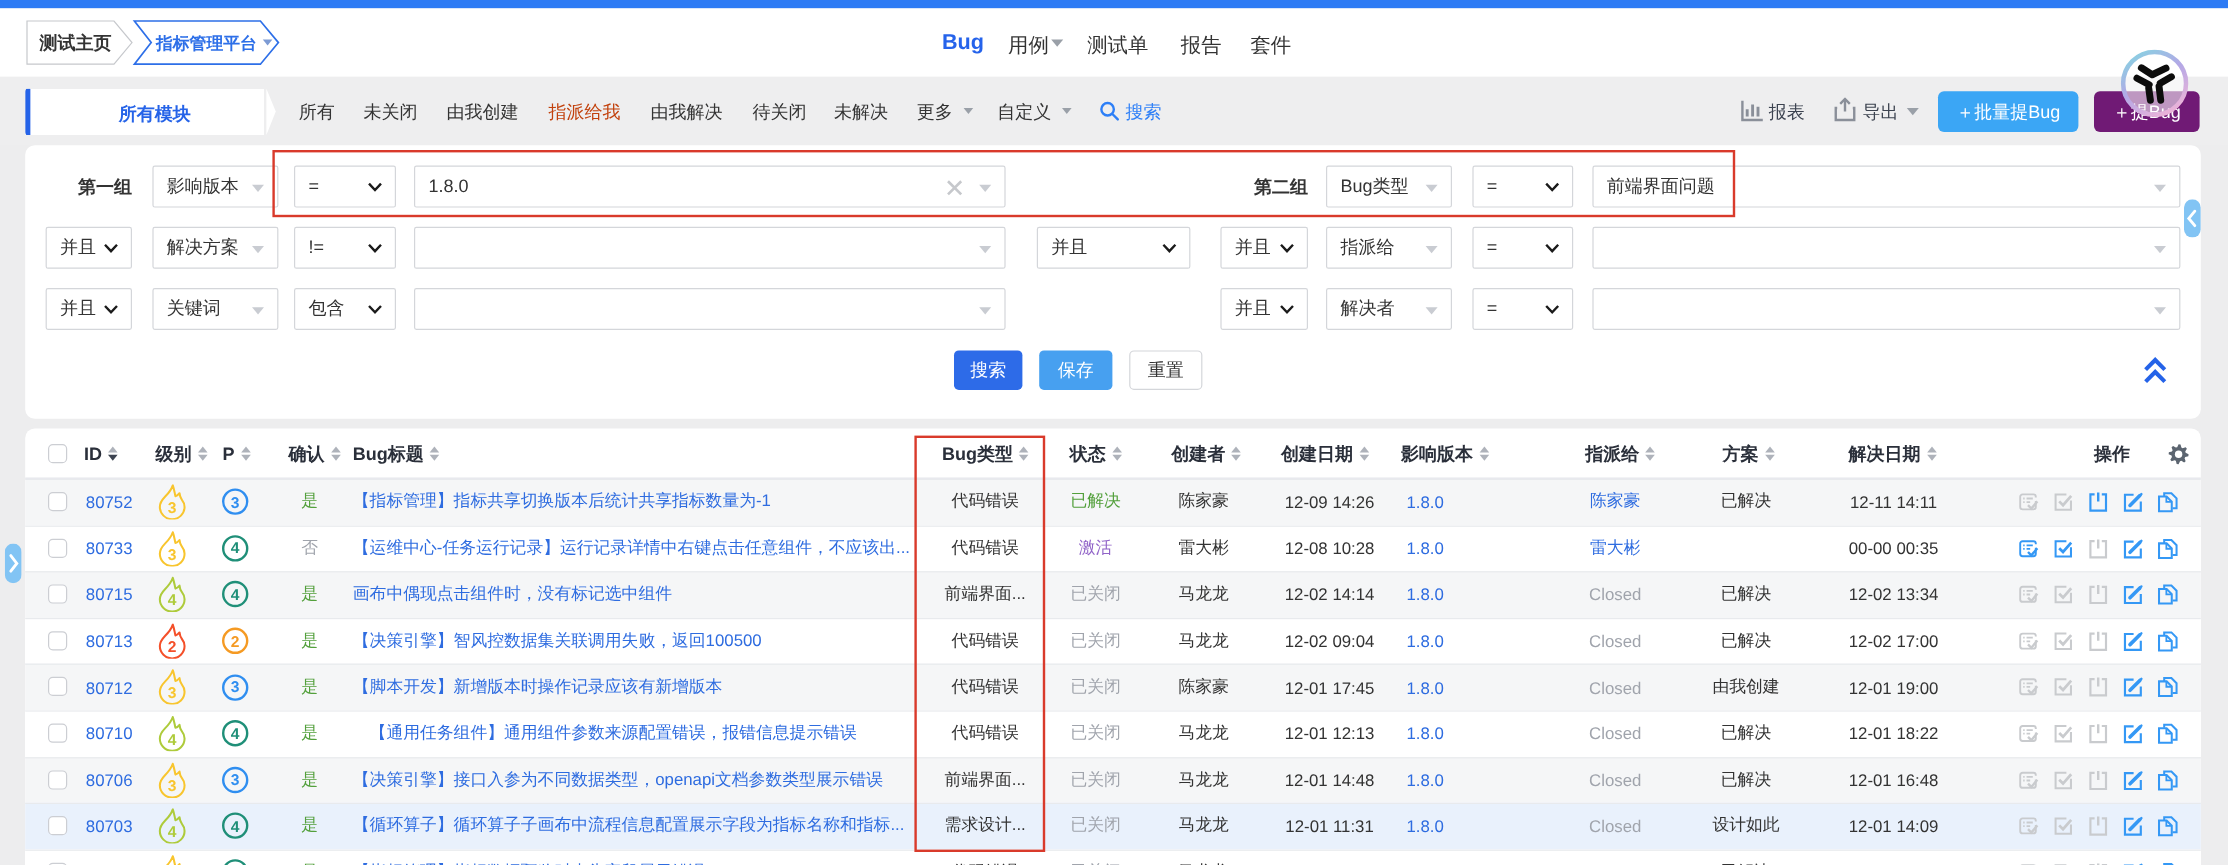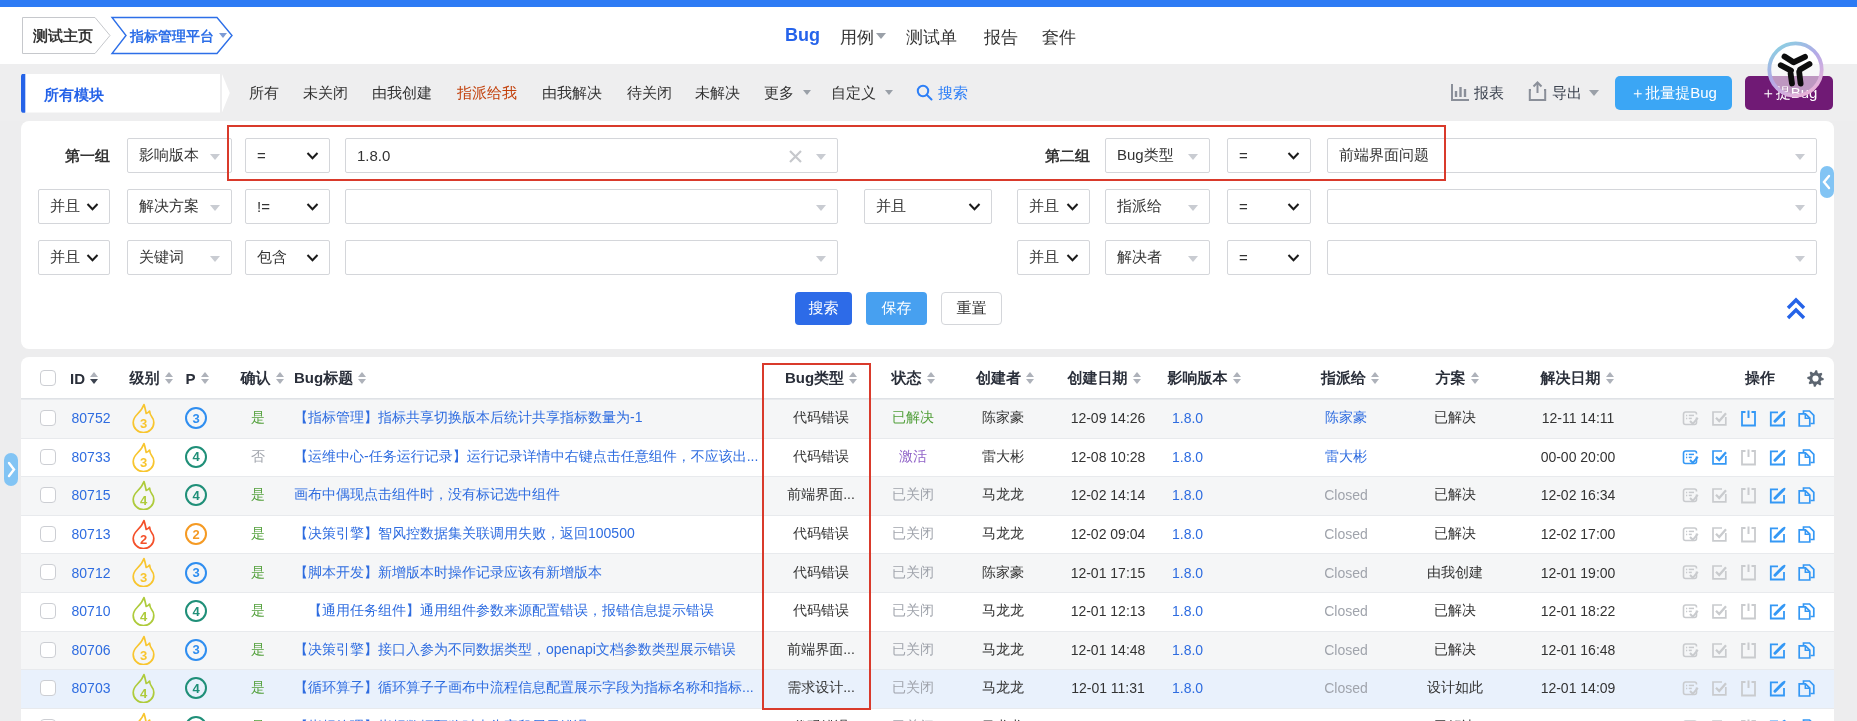--- a/index.html
+++ b/index.html
@@ -38,21 +38,21 @@
 <div class="a" style="left:906px;top:26px;font-size:17px;color:#333">测试单</div>
 <div class="a" style="left:984px;top:26px;font-size:17px;color:#333">报告</div>
 <div class="a" style="left:1042px;top:26px;font-size:17px;color:#333">套件</div>
 <div class="a" style="left:876px;top:33px;width:0;height:0;border-left:5px solid transparent;border-right:5px solid transparent;border-top:6px solid #9aa0a8"></div>
 <svg class="a" style="left:21px;top:74px" width="212" height="39" viewBox="0 0 212 39">
 <rect x="3" y="0" width="196" height="38.5" fill="#fff"></rect>
 <path d="M4,0 h-1.5 a2.5,2.5 0 0 0 -2.5,2.5 v33.5 a2.5,2.5 0 0 0 2.5,2.5 h1.5 Z" fill="#2563e8"></path>
 <rect x="0.8" y="0" width="3.5" height="38.5" fill="#2563e8"></rect>
 <path d="M201,0 L208.8,19 L201,38.5 Z" fill="#fff"></path>
 </svg>
-<div class="a" style="left:44px;top:86px;width:170px;text-align:left;font-size:15px;font-weight:bold;color:#2563e8">所有模块</div>
+<div class="a" style="left:44px;top:86px;width:170px;text-align:center;font-size:15px;font-weight:bold;color:#2563e8">所有模块</div>
 <div class="a" style="left:249px;top:84px;font-size:15px;color:#333">所有</div>
 <div class="a" style="left:303px;top:84px;font-size:15px;color:#333">未关闭</div>
 <div class="a" style="left:372px;top:84px;font-size:15px;color:#333">由我创建</div>
 <div class="a" style="left:457px;top:84px;font-size:15px;color:#c2410c">指派给我</div>
 <div class="a" style="left:542px;top:84px;font-size:15px;color:#333">由我解决</div>
 <div class="a" style="left:627px;top:84px;font-size:15px;color:#333">待关闭</div>
 <div class="a" style="left:695px;top:84px;font-size:15px;color:#333">未解决</div>
 <div class="a" style="left:764px;top:84px;font-size:15px;color:#333">更多</div>
 <div class="a" style="left:831px;top:84px;font-size:15px;color:#333">自定义</div>
 <div class="a" style="left:803px;top:90px;width:0;height:0;border-left:4.5px solid transparent;border-right:4.5px solid transparent;border-top:5.5px solid #9aa0a8"></div>
@@ -288,21 +288,21 @@
     <span class="pcir" style="color:#1f8f78;border-color:#1f8f78">4</span>
   </div>
 <div class="a cell gray ct" style="left:158.0px;top:437.6px;width:200px;height:38.6px;">否</div>
 <div class="a cell blue" style="left:294px;top:437.6px;height:38.6px;display:flex;align-items:center;white-space:nowrap">【运维中心-任务运行记录】运行记录详情中右键点击任意组件，不应该出...</div>
 <div class="a cell dark ct" style="left:721.0px;top:437.6px;width:200px;height:38.6px;">代码错误</div>
 <div class="a cell purple ct" style="left:813.0px;top:437.6px;width:200px;height:38.6px;">激活</div>
 <div class="a cell dark ct" style="left:903.0px;top:437.6px;width:200px;height:38.6px;">雷大彬</div>
 <div class="a cell dark ct" style="left:1008.0px;top:437.6px;width:200px;height:38.6px;">12-08 10:28</div>
 <div class="a cell blue" style="left:1172px;top:437.6px;height:38.6px;display:flex;align-items:center">1.8.0</div>
 <div class="a cell blue ct" style="left:1246.0px;top:437.6px;width:200px;height:38.6px;">雷大彬</div>
-<div class="a cell dark ct" style="left:1478.0px;top:437.6px;width:200px;height:38.6px;">00-00 20:00</div>
+<div class="a cell dark ct" style="left:1478.0px;top:437.6px;width:200px;height:38.6px;">00-00 00:35</div>
 <div class="a" style="left:1681px;top:447.6px"><svg width="19" height="19" viewBox="0 0 19 19">
       <g fill="none" stroke="#3498f5">
 <path d="M15.5,8.5 V13.5 a2,2 0 0 1 -2,2 H4.5 a2,2 0 0 1 -2,-2 V5 a2,2 0 0 1 2,-2 H13.5 a2,2 0 0 1 2,2 V5.5" stroke-width="1.6"></path>
 <line x1="5" y1="6.4" x2="6.2" y2="6.4" stroke-width="1.5"></line>
         <line x1="7.8" y1="6.4" x2="13" y2="6.4" stroke-width="1.5"></line>
 <line x1="5" y1="9.4" x2="6.2" y2="9.4" stroke-width="1.5"></line>
         <line x1="7.8" y1="9.4" x2="10.8" y2="9.4" stroke-width="1.5"></line>
 <path d="M9,12 L11.8,14.8 L16.8,8.8" stroke-width="2"></path>
       </g>
     </svg></div>
@@ -348,21 +348,21 @@
   </div>
 <div class="a cell green ct" style="left:158.0px;top:476.2px;width:200px;height:38.6px;">是</div>
 <div class="a cell blue" style="left:294px;top:476.2px;height:38.6px;display:flex;align-items:center;white-space:nowrap">画布中偶现点击组件时，没有标记选中组件</div>
 <div class="a cell dark ct" style="left:721.0px;top:476.2px;width:200px;height:38.6px;">前端界面...</div>
 <div class="a cell gray ct" style="left:813.0px;top:476.2px;width:200px;height:38.6px;">已关闭</div>
 <div class="a cell dark ct" style="left:903.0px;top:476.2px;width:200px;height:38.6px;">马龙龙</div>
 <div class="a cell dark ct" style="left:1008.0px;top:476.2px;width:200px;height:38.6px;">12-02 14:14</div>
 <div class="a cell blue" style="left:1172px;top:476.2px;height:38.6px;display:flex;align-items:center">1.8.0</div>
 <div class="a cell gray ct" style="left:1246.0px;top:476.2px;width:200px;height:38.6px;">Closed</div>
 <div class="a cell dark ct" style="left:1355.0px;top:476.2px;width:200px;height:38.6px;">已解决</div>
-<div class="a cell dark ct" style="left:1478.0px;top:476.2px;width:200px;height:38.6px;">12-02 16:34</div>
+<div class="a cell dark ct" style="left:1478.0px;top:476.2px;width:200px;height:38.6px;">12-02 13:34</div>
 <div class="a" style="left:1681px;top:486.2px"><svg width="19" height="19" viewBox="0 0 19 19">
       <g fill="none" stroke="#c9cbce">
 <path d="M15.5,8.5 V13.5 a2,2 0 0 1 -2,2 H4.5 a2,2 0 0 1 -2,-2 V5 a2,2 0 0 1 2,-2 H13.5 a2,2 0 0 1 2,2 V5.5" stroke-width="1.6"></path>
 <line x1="5" y1="6.4" x2="6.2" y2="6.4" stroke-width="1.5"></line>
         <line x1="7.8" y1="6.4" x2="13" y2="6.4" stroke-width="1.5"></line>
 <line x1="5" y1="9.4" x2="6.2" y2="9.4" stroke-width="1.5"></line>
         <line x1="7.8" y1="9.4" x2="10.8" y2="9.4" stroke-width="1.5"></line>
 <path d="M9,12 L11.8,14.8 L16.8,8.8" stroke-width="2"></path>
       </g>
     </svg></div>
@@ -464,21 +464,21 @@
     </svg>
   </div>
 <div class="a ct" style="left:174px;top:553.4px;width:44px;height:38.6px">
     <span class="pcir" style="color:#2f8ef0;border-color:#2f8ef0">3</span>
   </div>
 <div class="a cell green ct" style="left:158.0px;top:553.4px;width:200px;height:38.6px;">是</div>
 <div class="a cell blue" style="left:294px;top:553.4px;height:38.6px;display:flex;align-items:center;white-space:nowrap">【脚本开发】新增版本时操作记录应该有新增版本</div>
 <div class="a cell dark ct" style="left:721.0px;top:553.4px;width:200px;height:38.6px;">代码错误</div>
 <div class="a cell gray ct" style="left:813.0px;top:553.4px;width:200px;height:38.6px;">已关闭</div>
 <div class="a cell dark ct" style="left:903.0px;top:553.4px;width:200px;height:38.6px;">陈家豪</div>
-<div class="a cell dark ct" style="left:1008.0px;top:553.4px;width:200px;height:38.6px;">12-01 17:15</div>
+<div class="a cell dark ct" style="left:1008.0px;top:553.4px;width:200px;height:38.6px;">12-01 17:45</div>
 <div class="a cell blue" style="left:1172px;top:553.4px;height:38.6px;display:flex;align-items:center">1.8.0</div>
 <div class="a cell gray ct" style="left:1246.0px;top:553.4px;width:200px;height:38.6px;">Closed</div>
 <div class="a cell dark ct" style="left:1355.0px;top:553.4px;width:200px;height:38.6px;">由我创建</div>
 <div class="a cell dark ct" style="left:1478.0px;top:553.4px;width:200px;height:38.6px;">12-01 19:00</div>
 <div class="a" style="left:1681px;top:563.4px"><svg width="19" height="19" viewBox="0 0 19 19">
       <g fill="none" stroke="#c9cbce">
 <path d="M15.5,8.5 V13.5 a2,2 0 0 1 -2,2 H4.5 a2,2 0 0 1 -2,-2 V5 a2,2 0 0 1 2,-2 H13.5 a2,2 0 0 1 2,2 V5.5" stroke-width="1.6"></path>
 <line x1="5" y1="6.4" x2="6.2" y2="6.4" stroke-width="1.5"></line>
         <line x1="7.8" y1="6.4" x2="13" y2="6.4" stroke-width="1.5"></line>
 <line x1="5" y1="9.4" x2="6.2" y2="9.4" stroke-width="1.5"></line>

